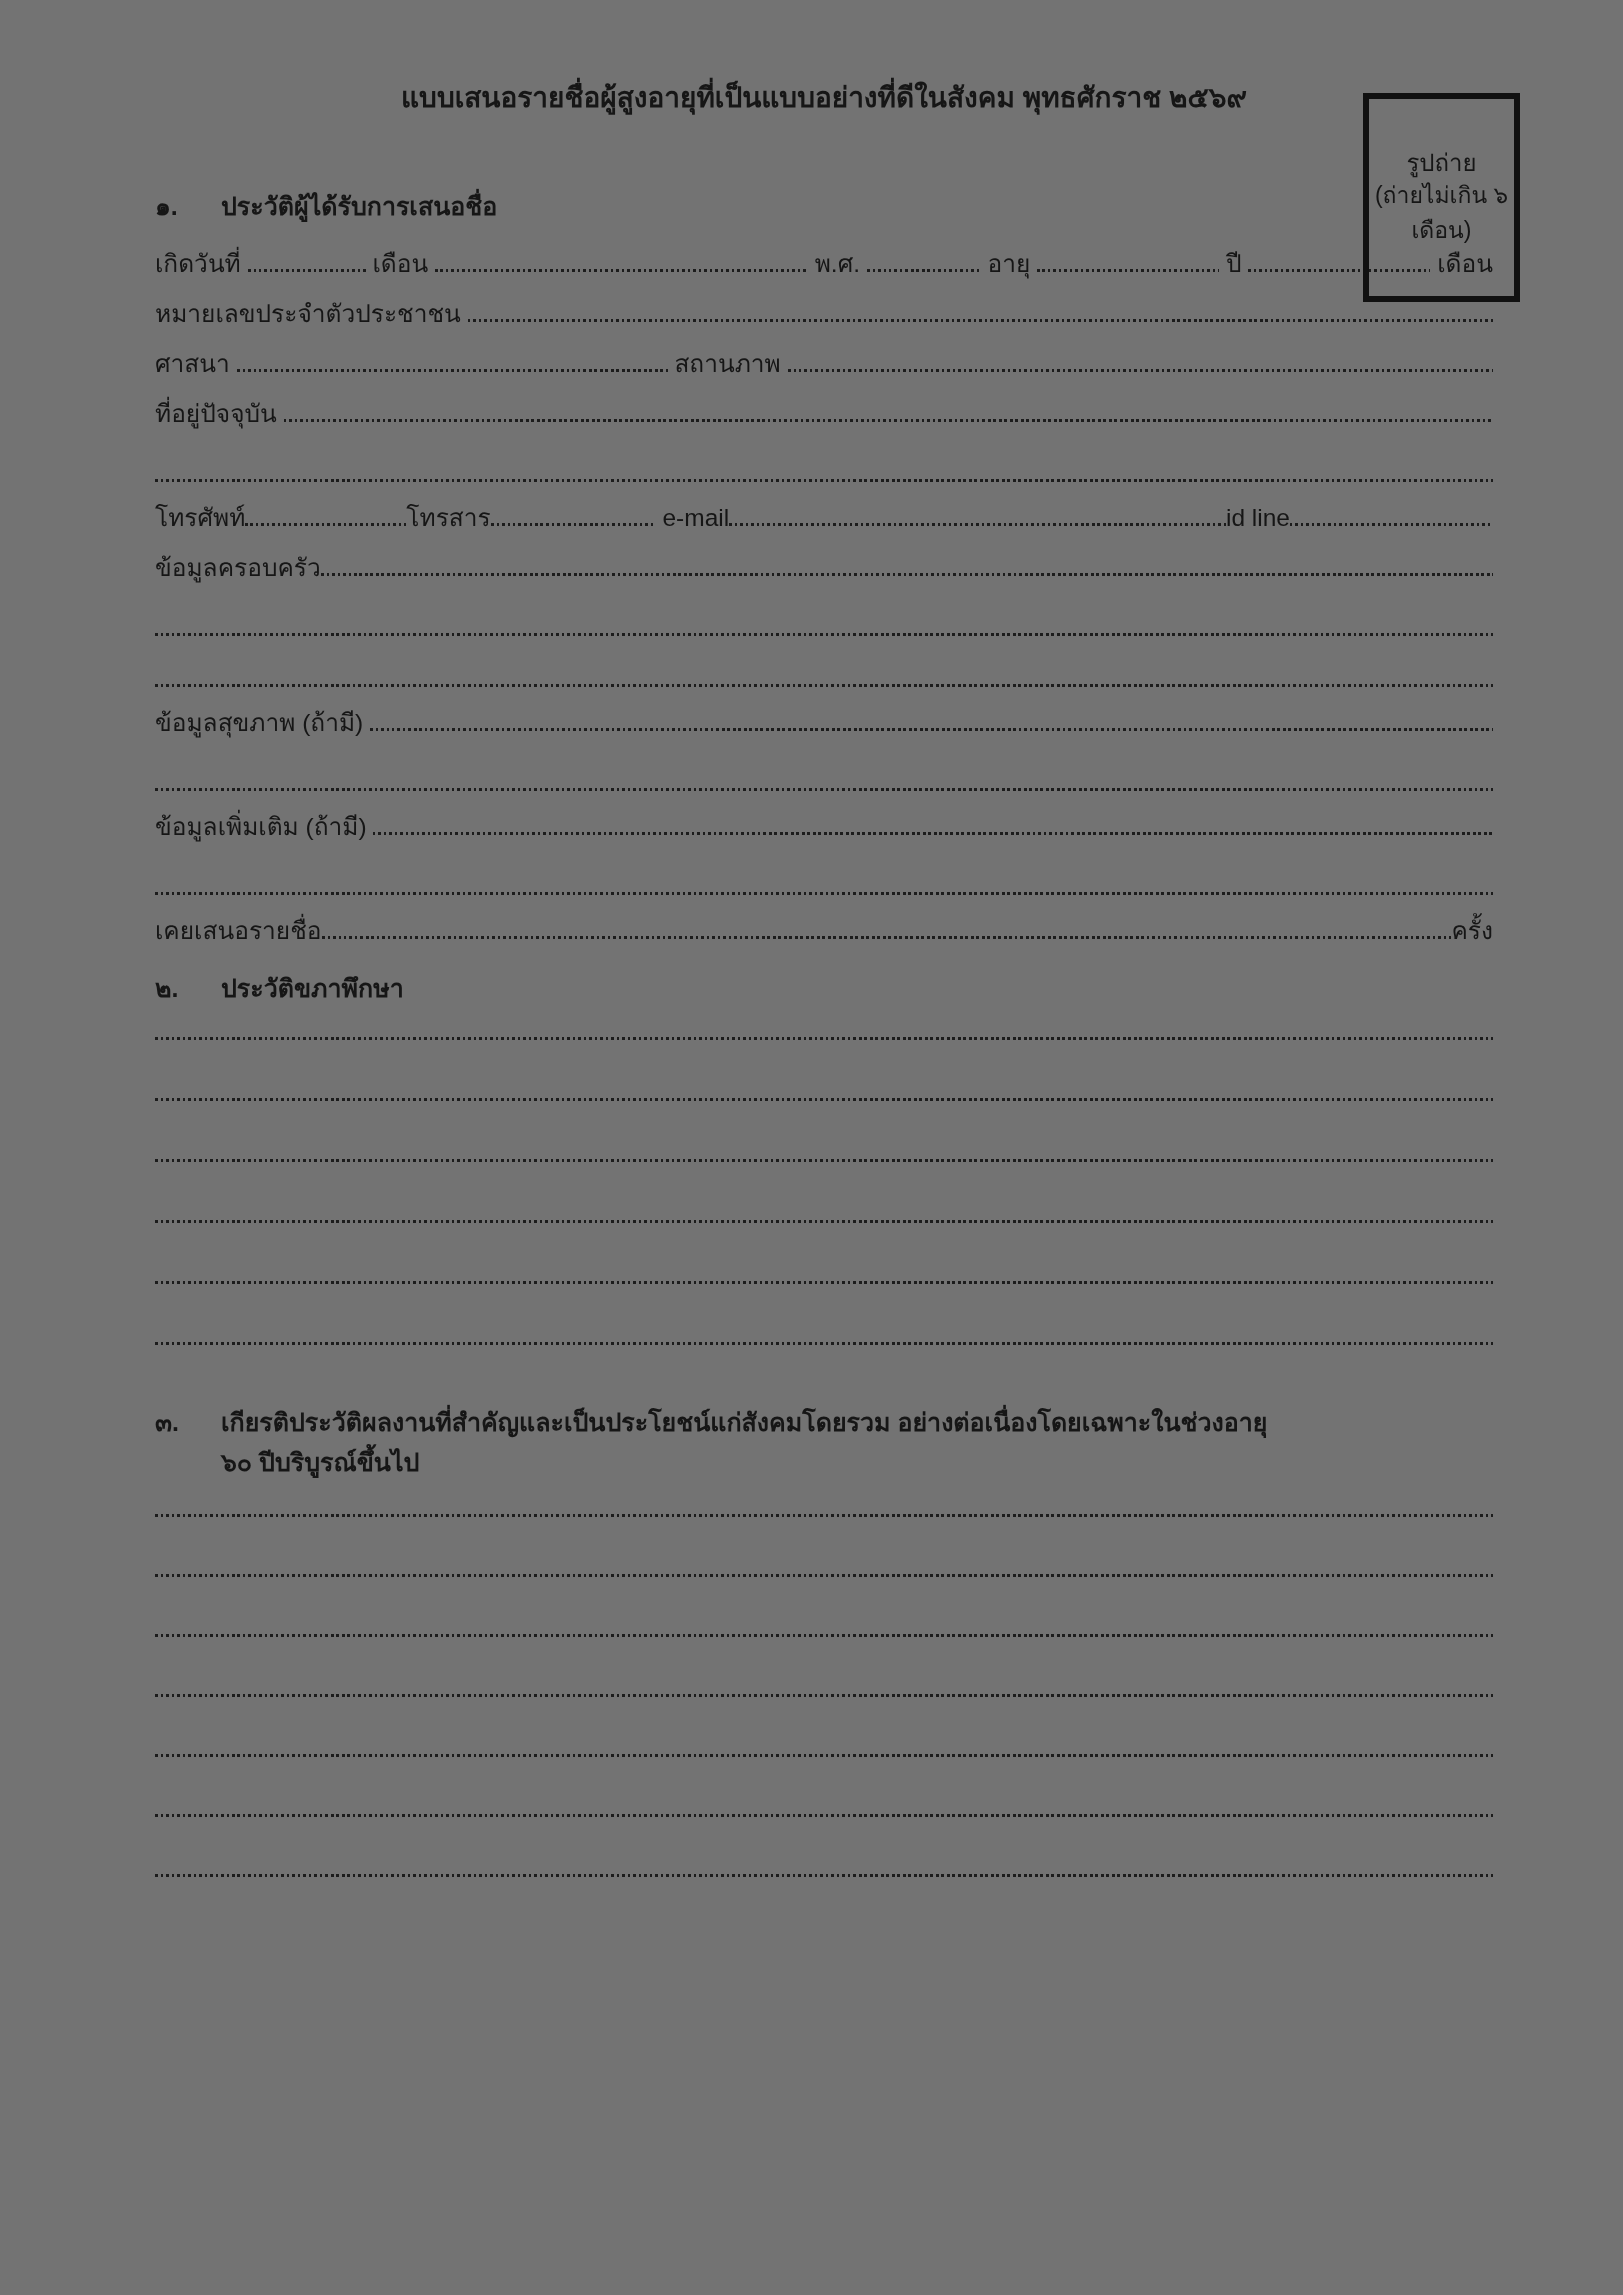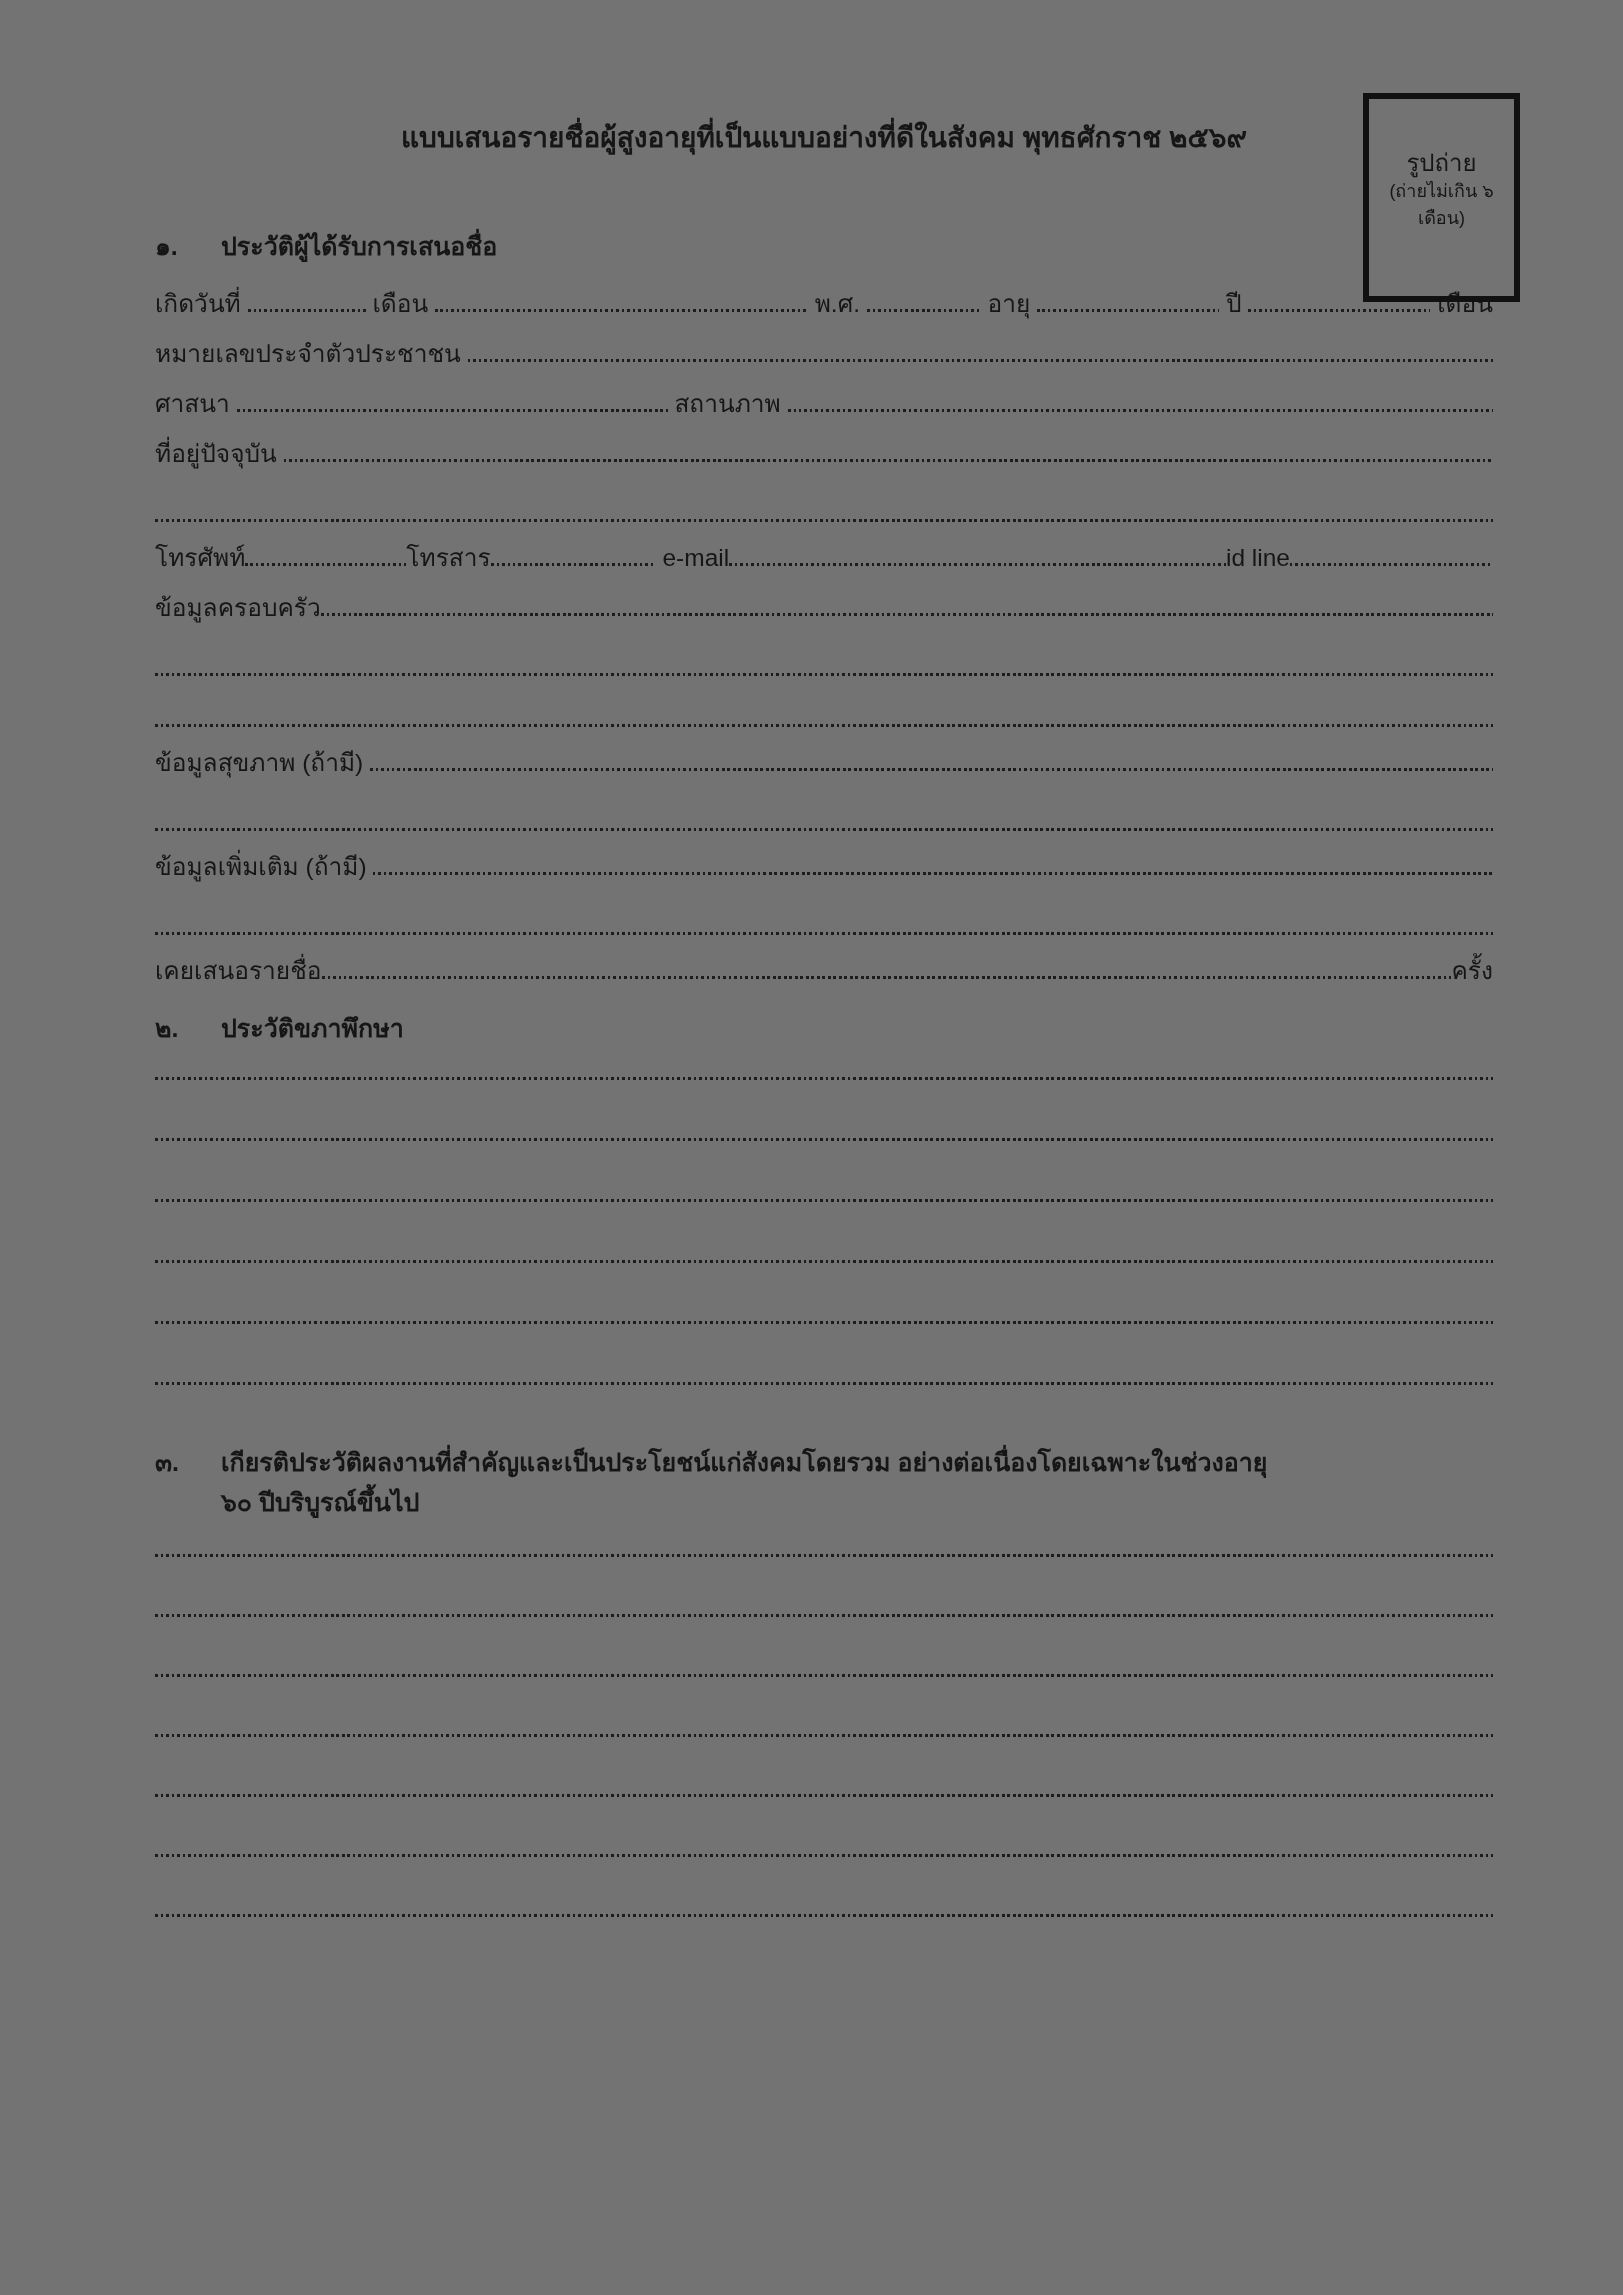--- a/index.html
+++ b/index.html
@@ -26,27 +26,27 @@
     box-sizing: border-box;
     border: 6px solid #111111;
     text-align: center;
   }
   .photo-box .pb-title {
     margin-top: 49px;
     font-size: 24px;
     line-height: 1.25;
   }
   .photo-box .pb-note {
-    font-size: 18px;
+    font-size: 23px;
     line-height: 1.5;
   }
 
   
   .doc-title {
-    margin-top: 119px;
+    margin-top: 79px;
     text-align: center;
     font-size: 28px;
     font-weight: bold;
     line-height: 37px;
     white-space: nowrap;
   }
 
   
   .sec-head {
     display: flex;

